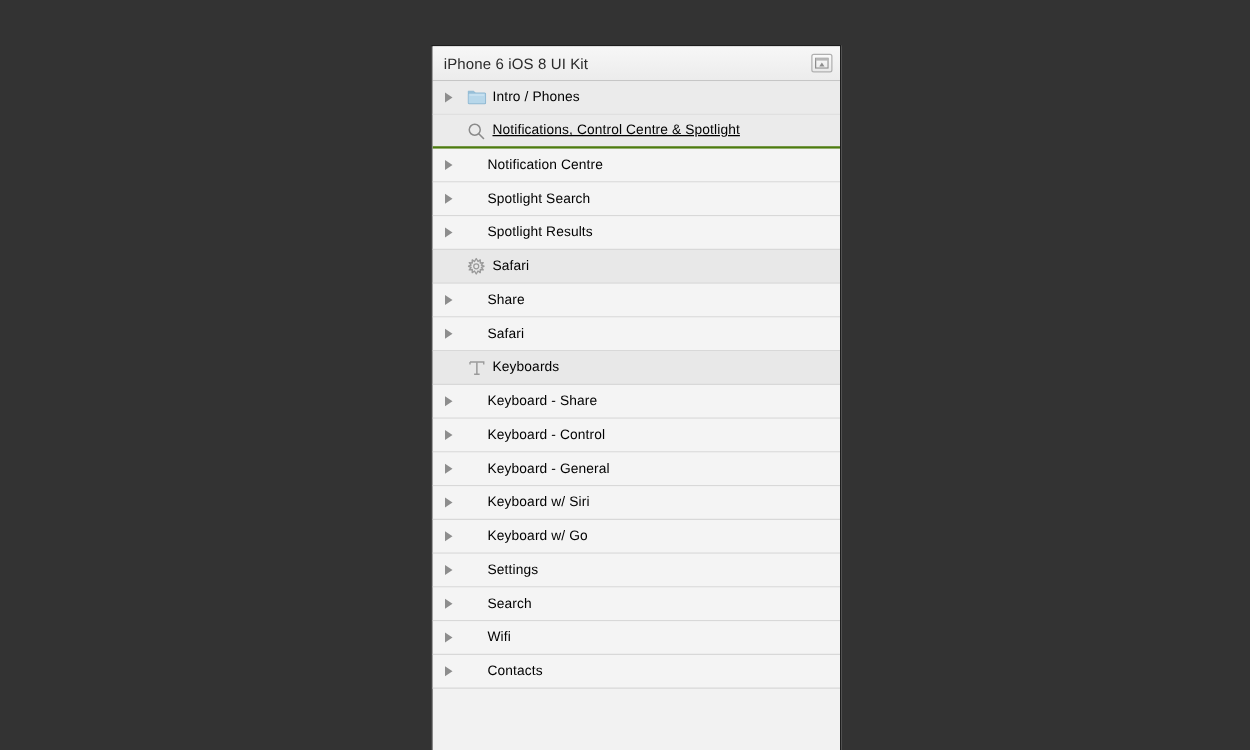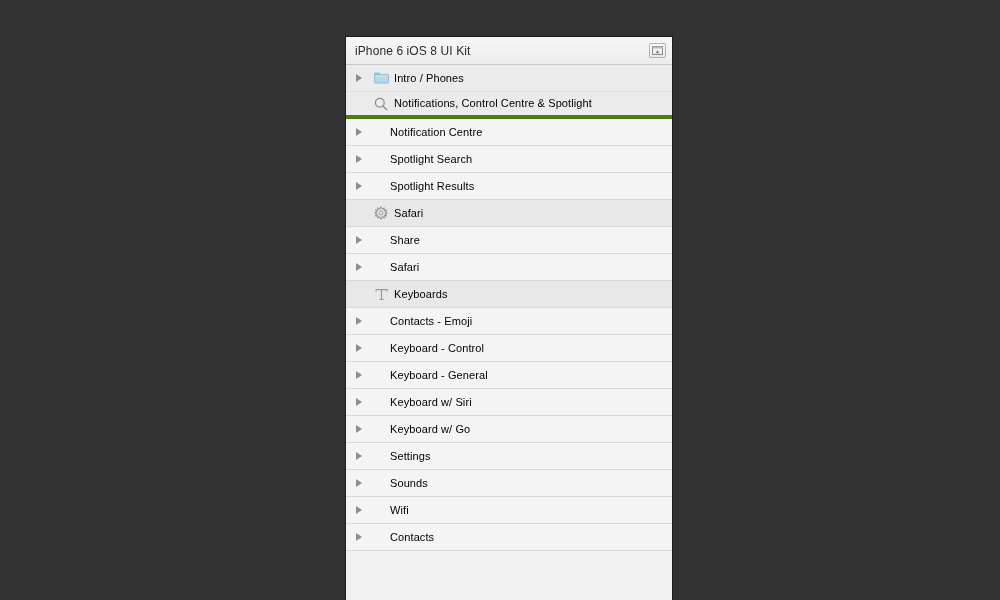--- a/index.html
+++ b/index.html
@@ -83,21 +83,22 @@
     box-sizing: border-box;
     border-bottom: 1px solid #d8d8d8;
     background: #f4f4f4;
     padding-left: 10px;
   }
   .row.group {
     background: #ebebeb;
     border-bottom: 1px solid #e0e0e0;
   }
   .row.group-last {
-    border-bottom: 4px solid #4d7c0f;
+    border-bottom: 2px solid #4d7c0f;
+    text-decoration: underline;
   }
   .row.selected {
     background: #e8e8e8;
   }
 
   .disclosure {
     width: 14px;
     flex: 0 0 14px;
     display: flex;
     align-items: center;
@@ -224,21 +225,21 @@
               <path d="M6.5 1.8 L6.5 11.2" fill="none" stroke="#9a9a9a" stroke-width="1.2"></path>
               <path d="M4.3 11.4 L8.7 11.4" fill="none" stroke="#9a9a9a" stroke-width="1.1"></path>
             </svg>
           </div>
           <span class="row-label indent-icon">Keyboards</span>
         </div>
         <div class="row">
           <div class="disclosure">
             <span class="tri"></span>
           </div>
-          <span class="row-label plain">Contacts - Emoji</span>
+          <span class="row-label plain">Keyboard - Share</span>
         </div>
         <div class="row">
           <div class="disclosure">
             <span class="tri"></span>
           </div>
           <span class="row-label plain">Keyboard - Control</span>
         </div>
         <div class="row">
           <div class="disclosure">
             <span class="tri"></span>
@@ -260,21 +261,21 @@
         <div class="row">
           <div class="disclosure">
             <span class="tri"></span>
           </div>
           <span class="row-label plain">Settings</span>
         </div>
         <div class="row">
           <div class="disclosure">
             <span class="tri"></span>
           </div>
-          <span class="row-label plain">Sounds</span>
+          <span class="row-label plain">Search</span>
         </div>
         <div class="row">
           <div class="disclosure">
             <span class="tri"></span>
           </div>
           <span class="row-label plain">Wifi</span>
         </div>
         <div class="row">
           <div class="disclosure">
             <span class="tri"></span>

